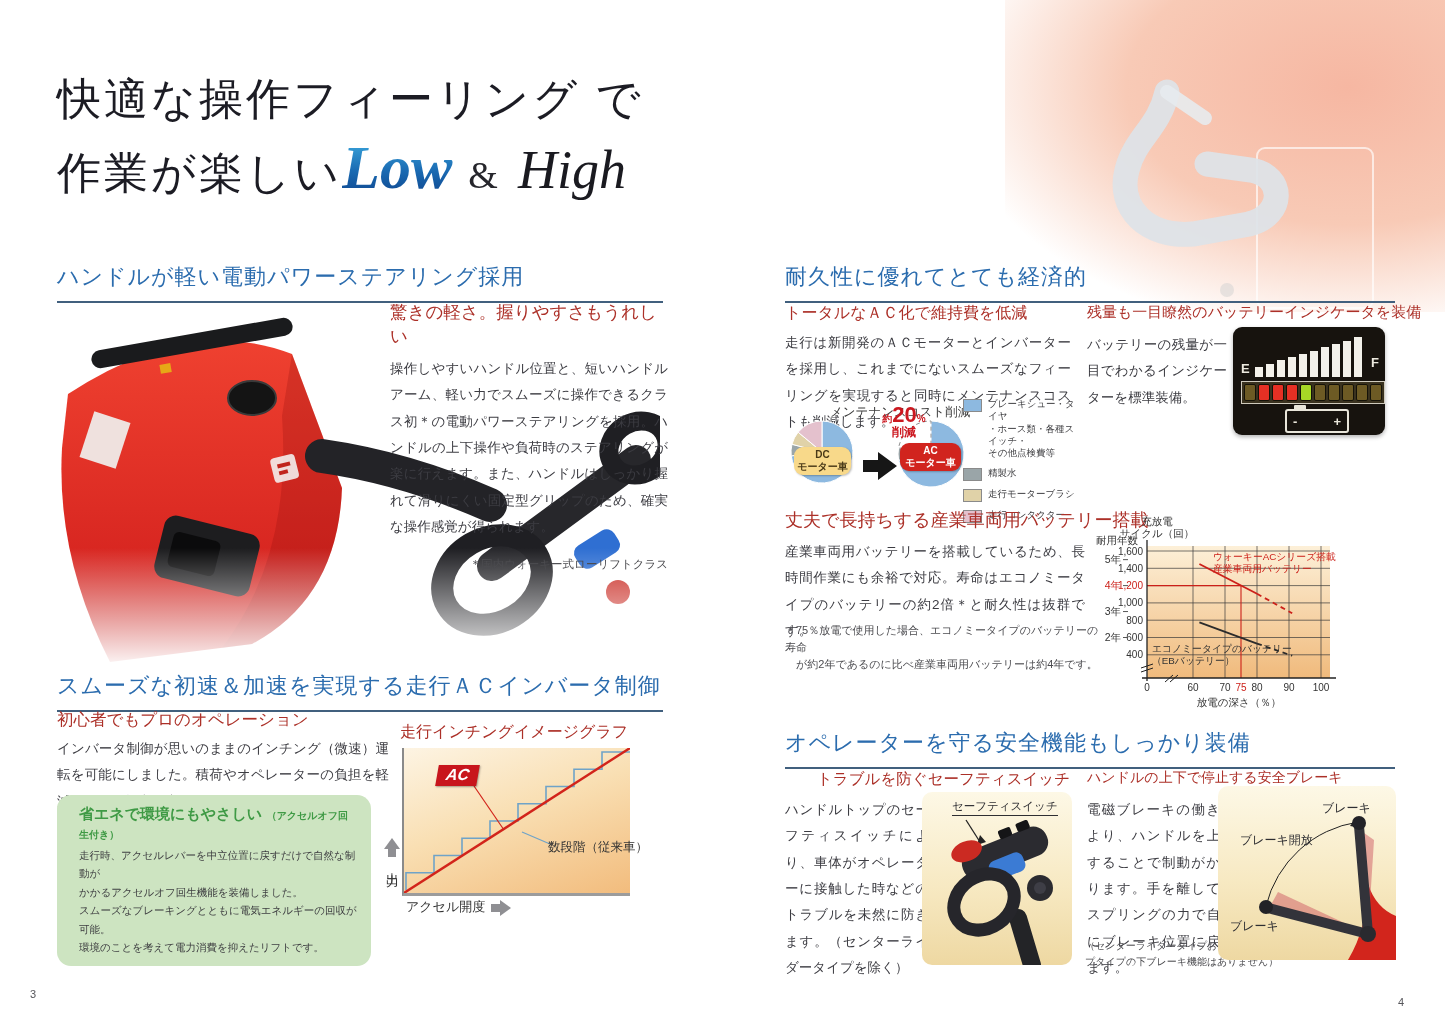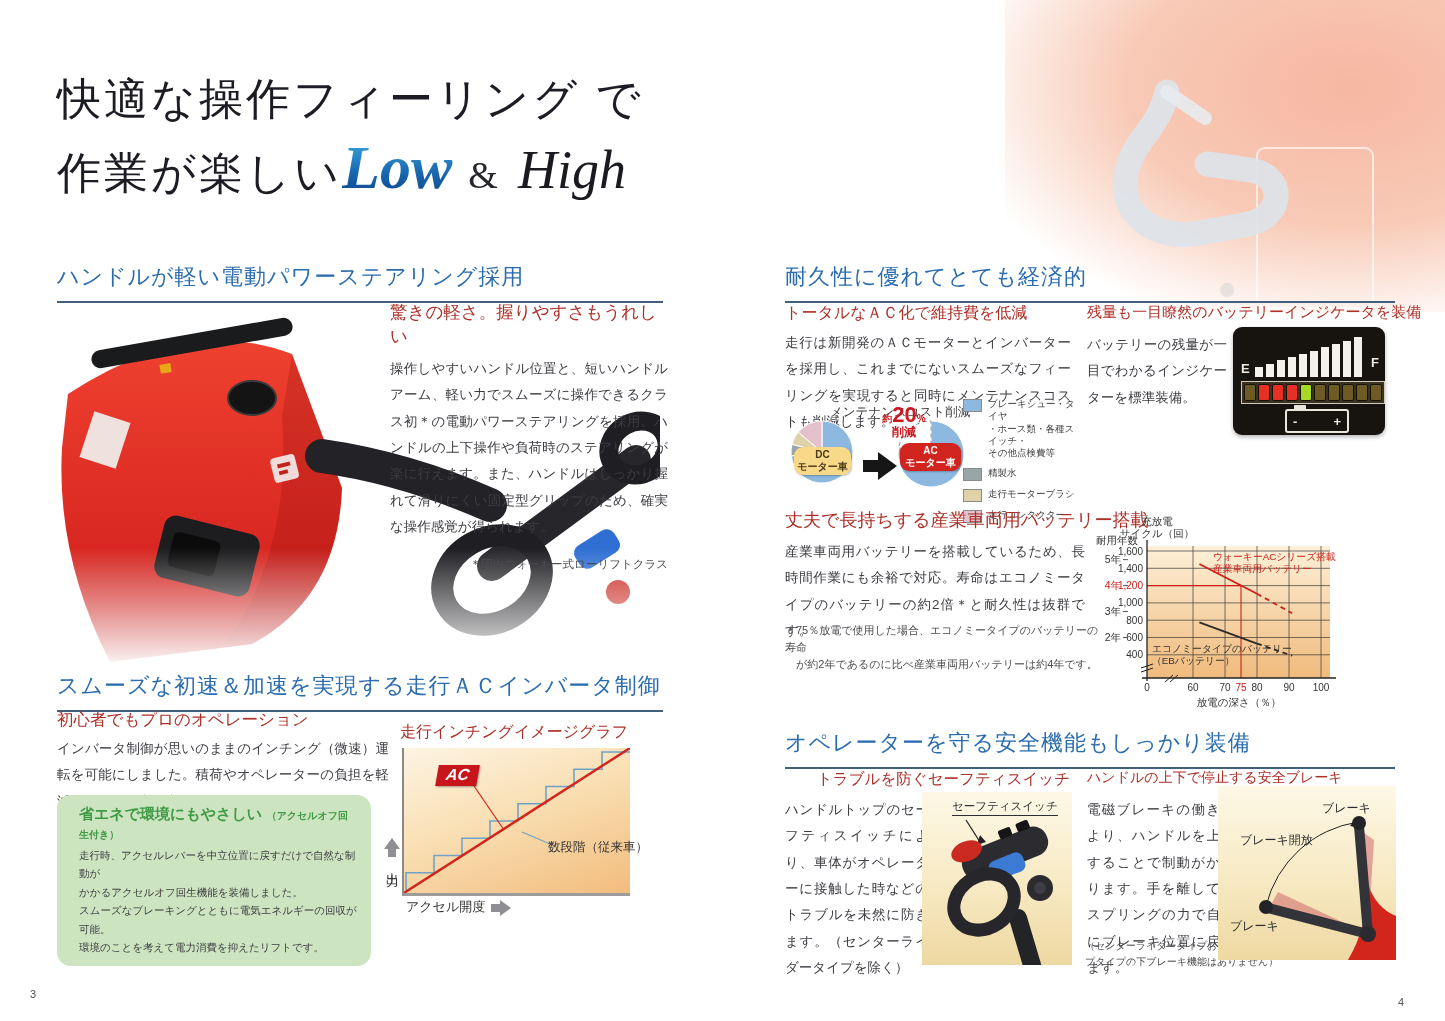--- a/index.html
+++ b/index.html
@@ -60,21 +60,21 @@
   .bat-panel{background:#17130e;border-radius:9px;box-shadow:0 2px 4px rgba(0,0,0,.3);}
   .bat-ef{color:#ece9de;font-size:13px;font-weight:bold;}
   .bat-bars{display:flex;align-items:flex-end;gap:3px;}
   .bat-bar{width:8px;background:#f3f1ea;}
   .led-strip{border:1px solid #cfcabc;background:#3a321f;display:flex;gap:2px;padding:2px;}
   .led{width:10px;height:15px;border-radius:2px;border:1px solid #151208;}
   .bat-icon{border:2px solid #e9e6da;border-radius:3px;position:relative;color:#e9e6da;
             font-size:13px;font-weight:bold;display:flex;align-items:center;justify-content:space-between;padding:0 6px;}
   .bat-nub{position:absolute;top:-6px;left:7px;width:12px;height:5px;background:#e9e6da;border-radius:1px;}
   
-  .cream-fig{background:linear-gradient(180deg,#fdf8e6 0%,#f7e9c2 55%,#eed8a2 100%);}
+  .cream-fig{background:linear-gradient(180deg,#fdf8e6 0%,#f7e9c2 55%,#eed8a2 100%);border-radius:10px;}
   .fig-callout{font-size:11.5px;color:#2e2e32;border-bottom:1px solid #2e2e32;padding-bottom:1px;}
   .fig-label{font-size:12px;color:#2e2e32;}
   .page-num{font-size:11px;color:#55555a;}
   svg text{font-family:"Liberation Sans","DejaVu Sans",sans-serif;}
 </style>
 </head>
 <body>
 
 <div id="stage">
 

